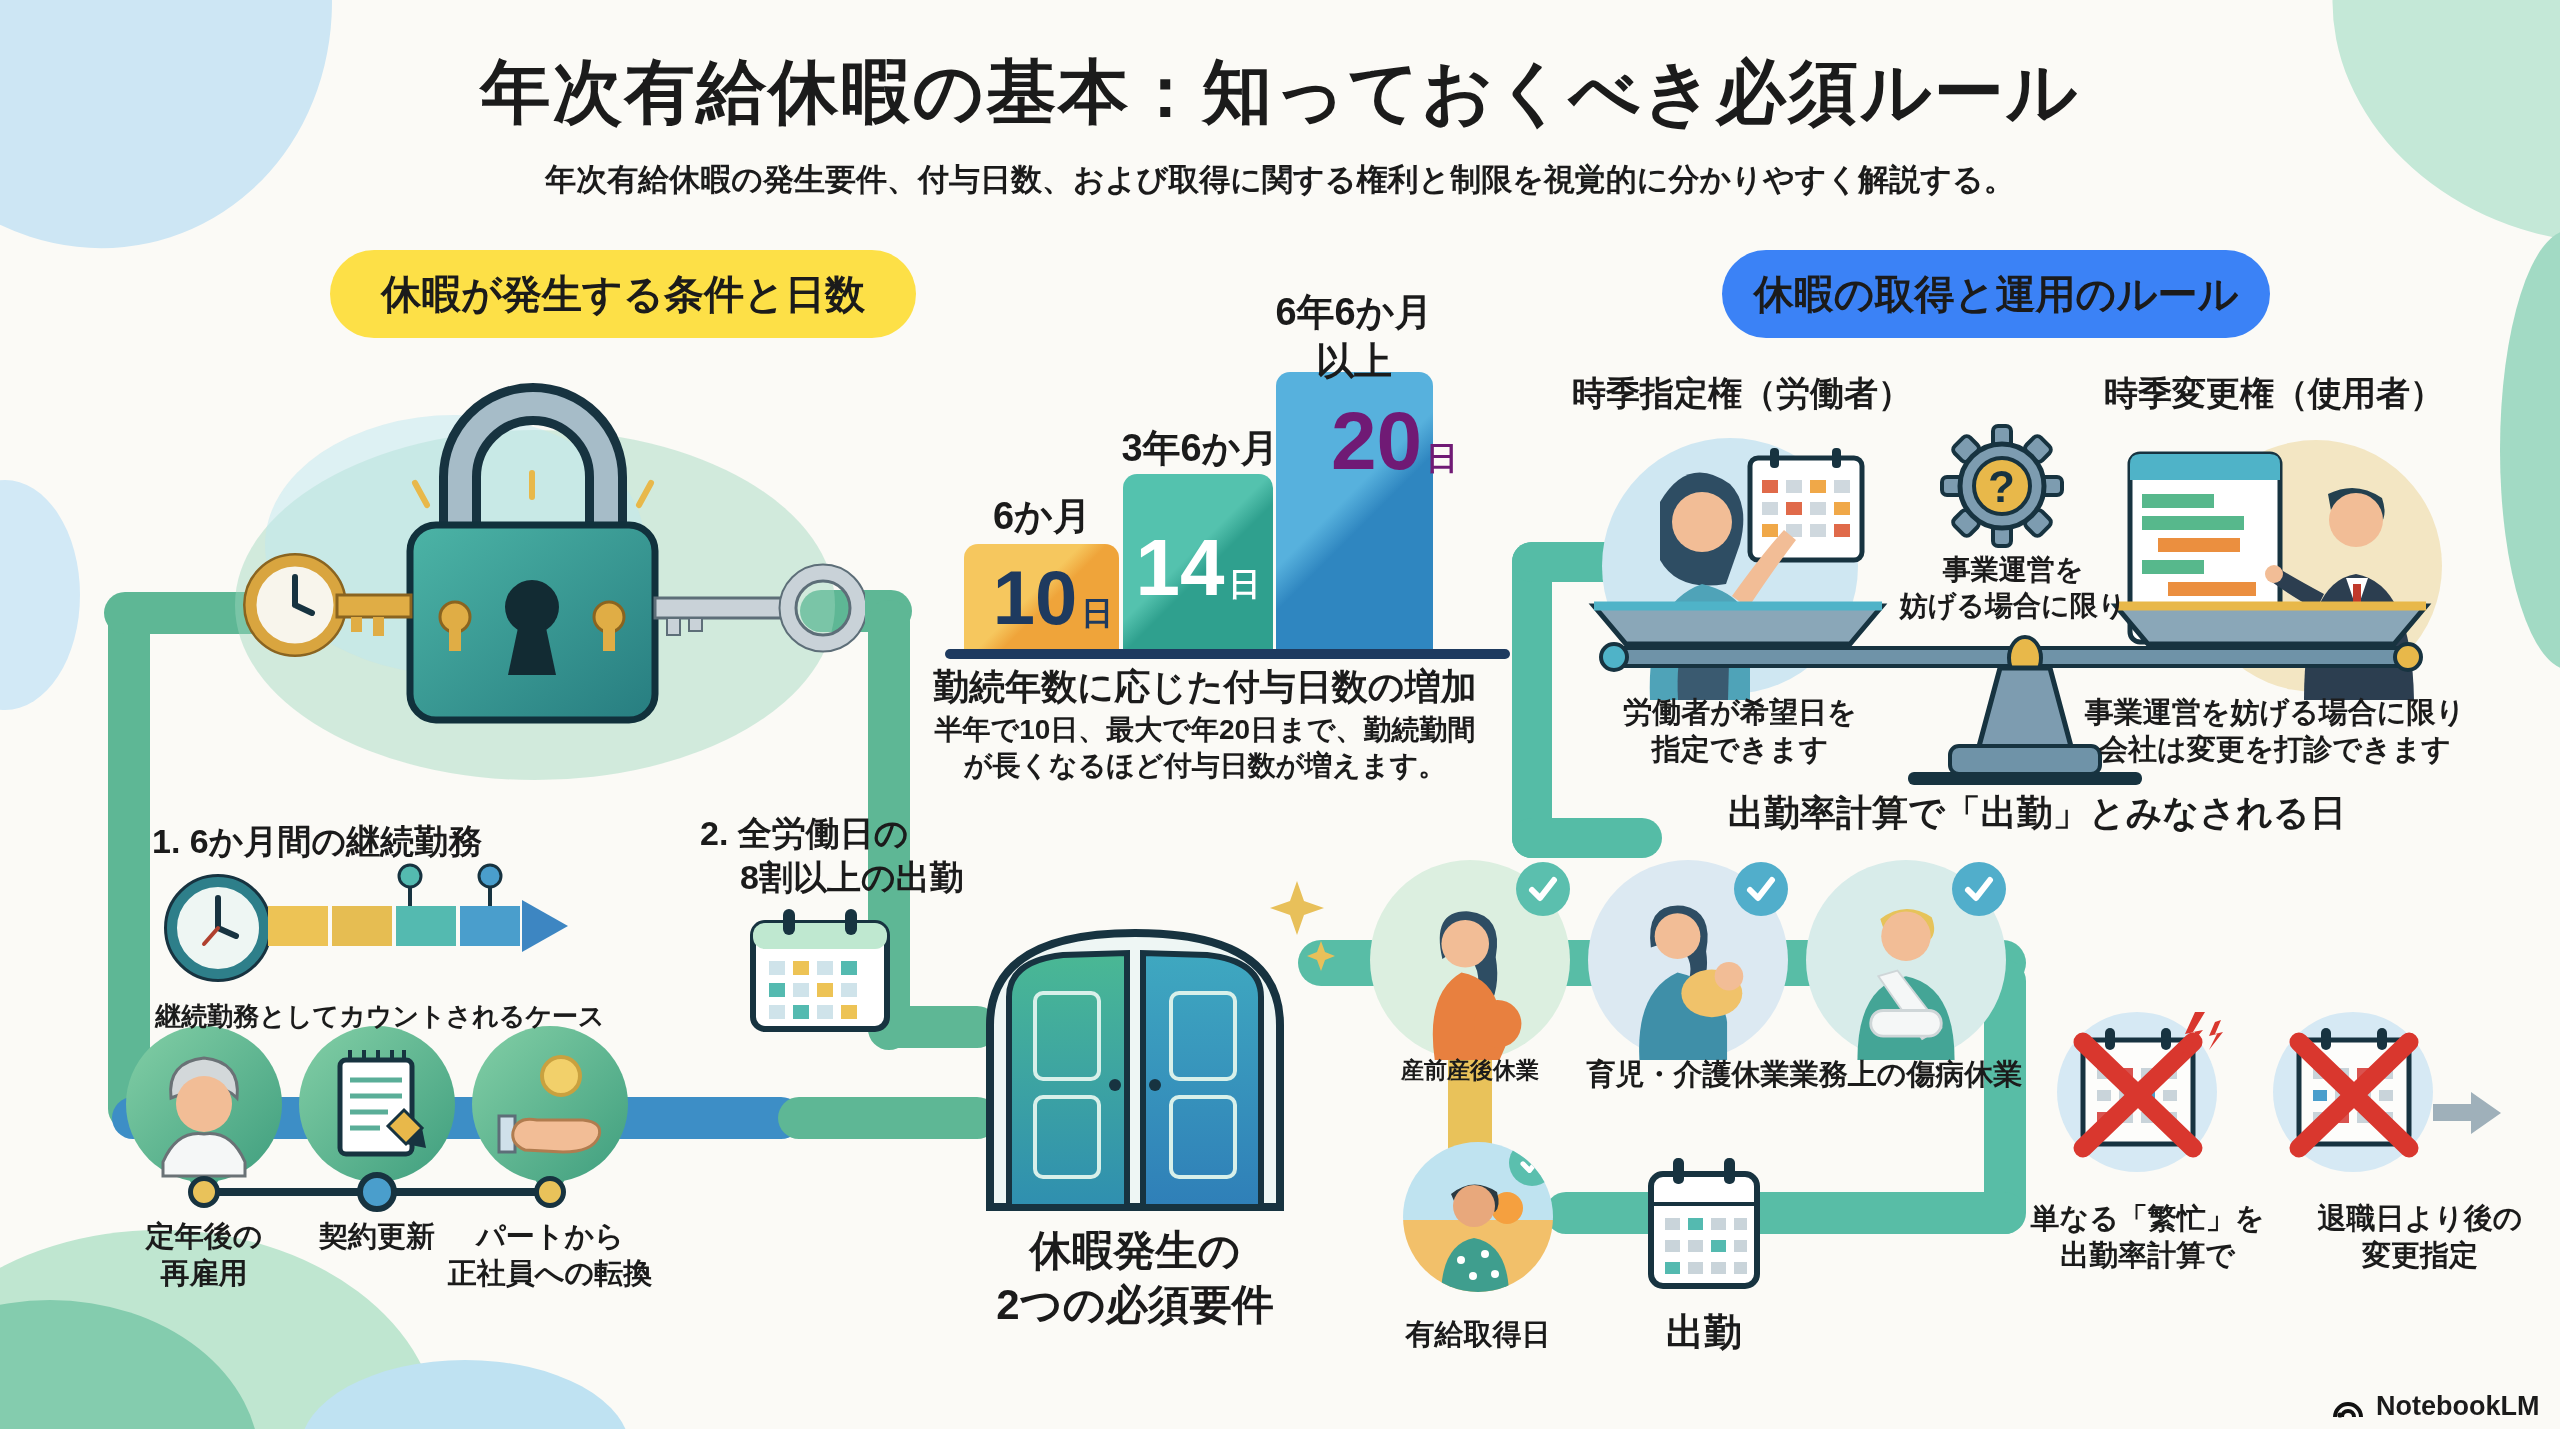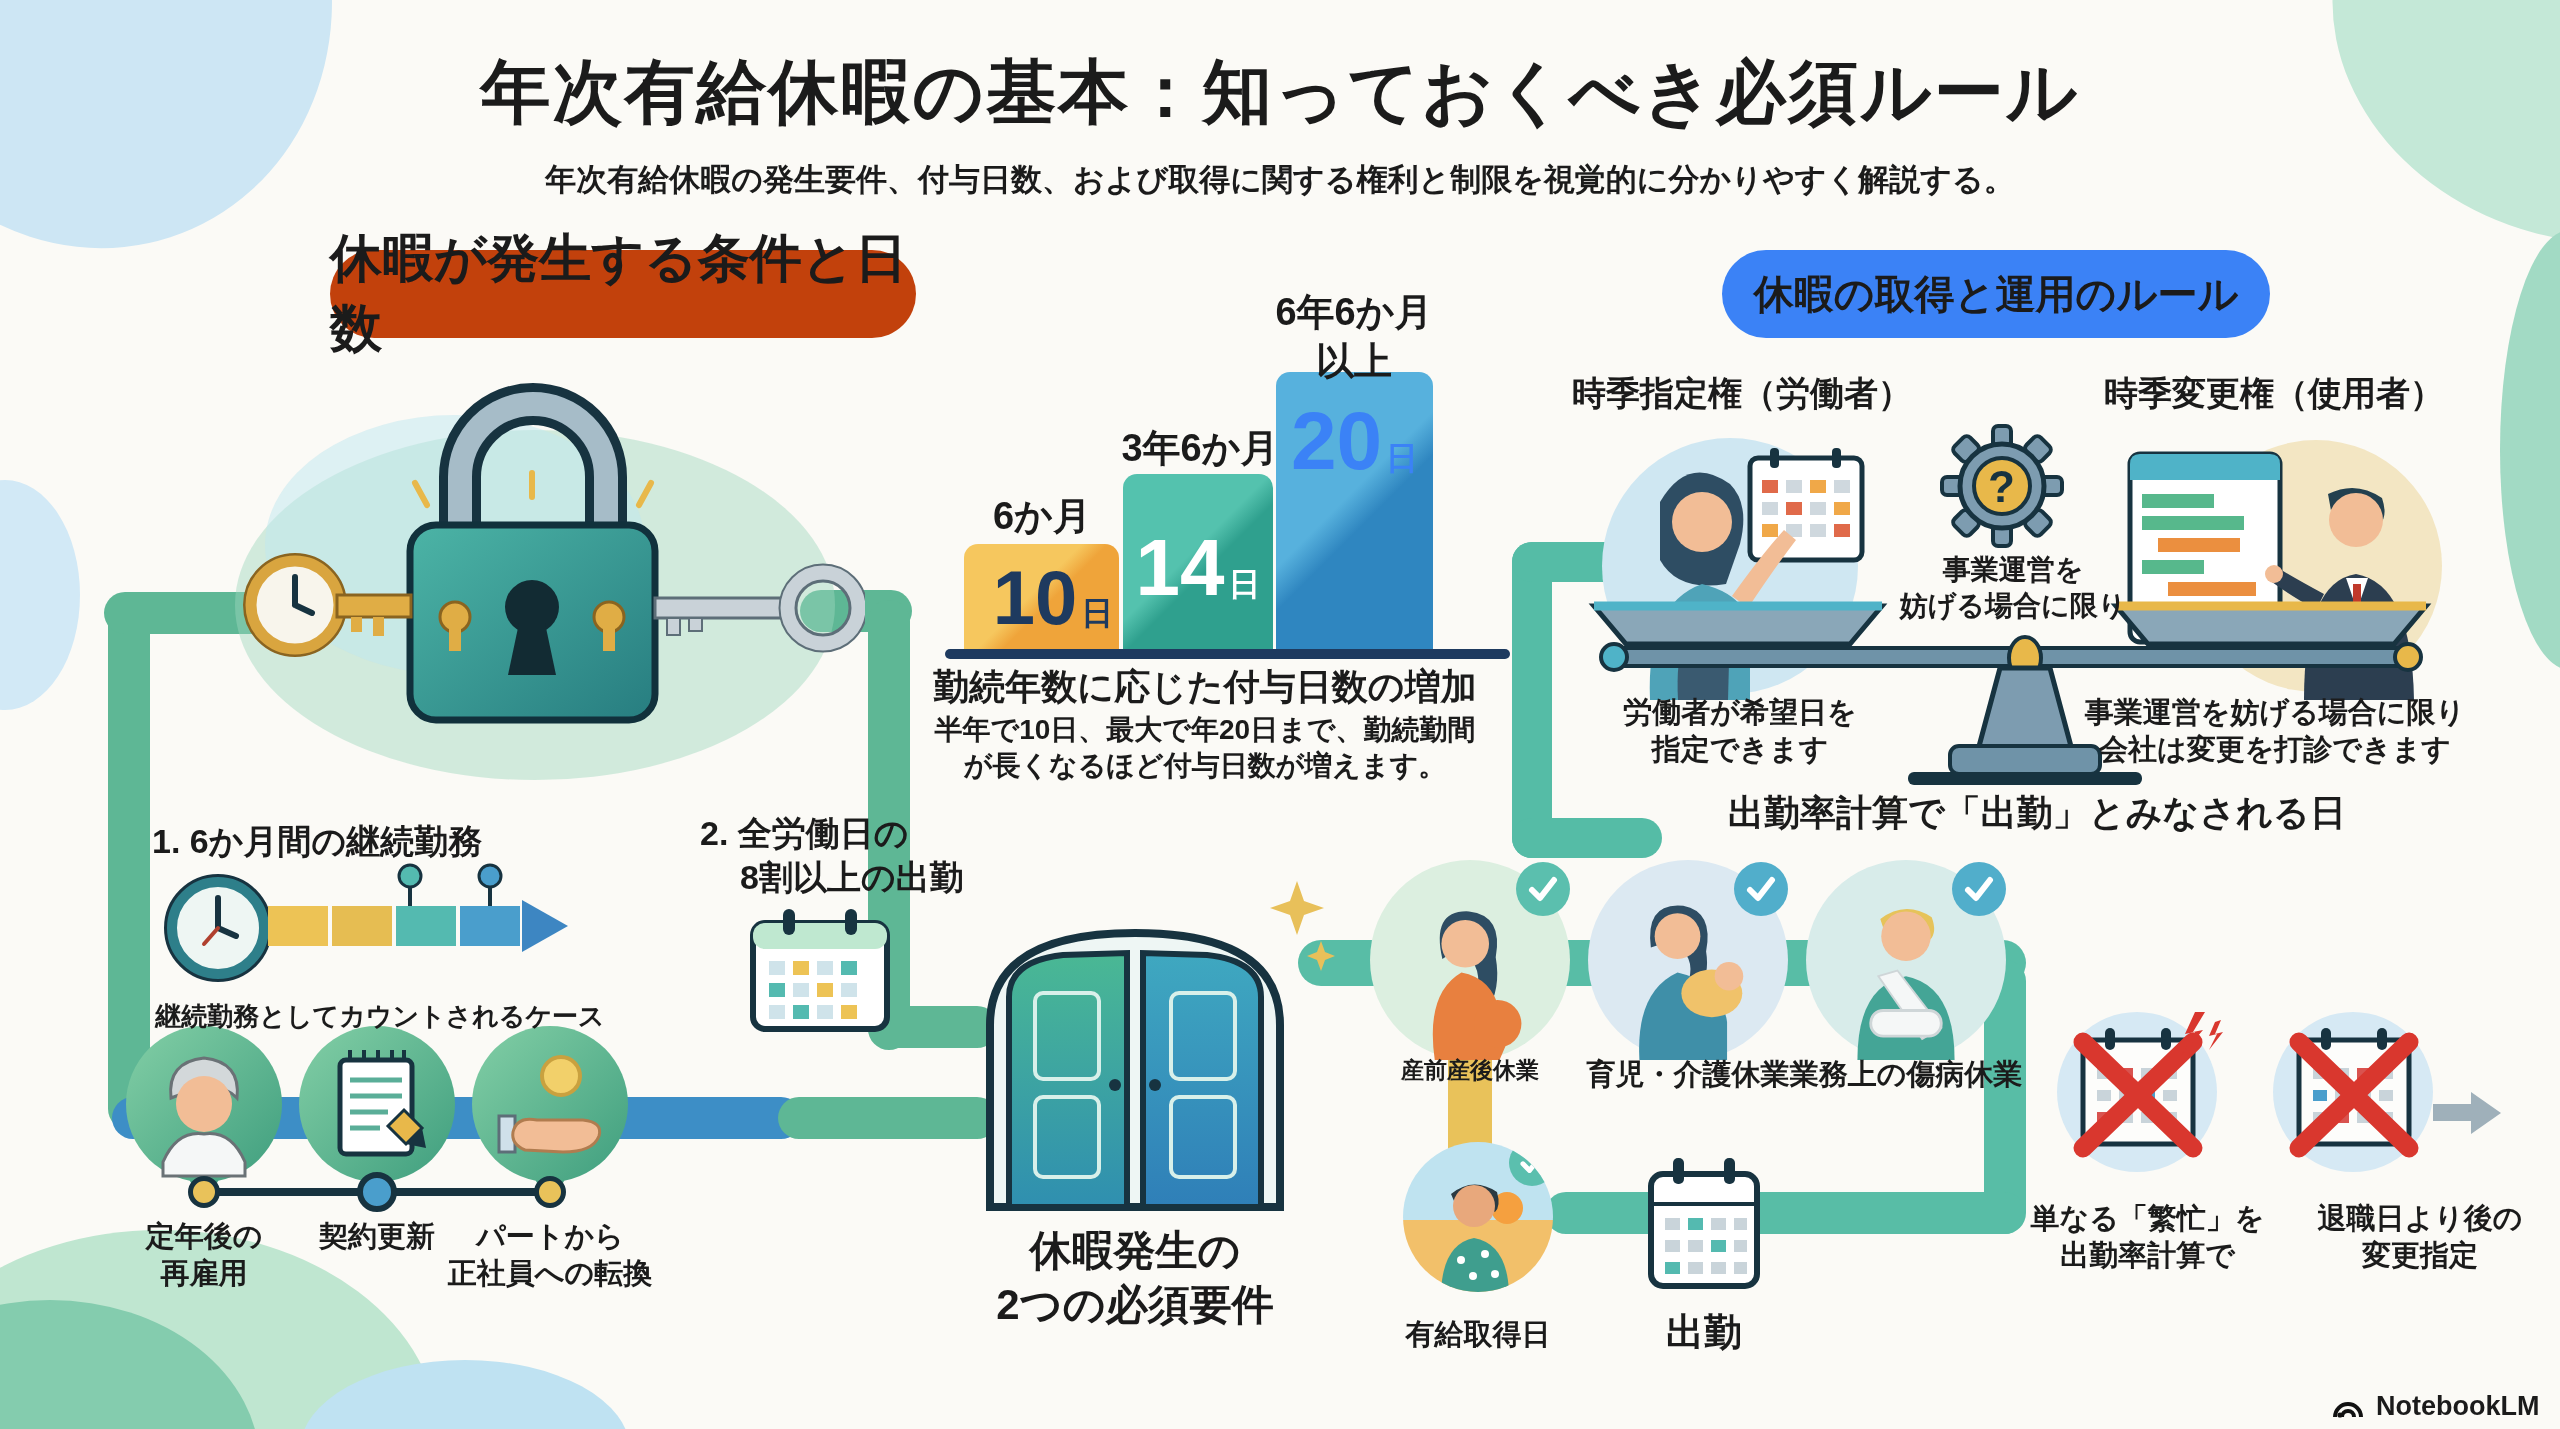--- a/index.html
+++ b/index.html
@@ -31,21 +31,21 @@
   <div class="blob" style="left:-70px;top:480px;width:150px;height:230px;background:#d2e9f6;"></div>
   <div class="blob" style="left:-120px;top:1230px;width:560px;height:420px;background:#bfe6d0;"></div>
   <div class="blob" style="left:-160px;top:1300px;width:420px;height:330px;background:#84ccae;"></div>
   <div class="blob" style="left:300px;top:1360px;width:330px;height:180px;background:#bfe2f2;"></div>
   <div class="blob" style="left:2330px;top:-200px;width:520px;height:440px;background:#c4e8d7;transform:rotate(15deg);"></div>
   <div class="blob" style="left:2500px;top:230px;width:140px;height:440px;background:#a2dac4;"></div>
 
   <div class="t" style="left:0;top:48px;width:2560px;font-size:70px;letter-spacing:2px;">年次有給休暇の基本：知っておくべき必須ルール</div>
   <div class="t" style="left:0;top:160px;width:2560px;font-size:31px;">年次有給休暇の発生要件、付与日数、および取得に関する権利と制限を視覚的に分かりやすく解説する。</div>
 
-  <div class="badge" style="left:330px;top:250px;width:586px;height:88px;background:#c2410c;font-size:52px;">
+  <div class="badge" style="left:330px;top:250px;width:586px;height:88px;background:#fde047;font-size:40px;">
     <span>休暇が発生する条件と日数</span>
   </div>
   <div class="badge" style="left:1722px;top:250px;width:548px;height:88px;background:#3b82f6;font-size:40px;">
     <span>休暇の取得と運用のルール</span>
   </div>
 
   <div class="fl" style="left:108px;top:600px;width:42px;height:530px;background:#5eb795;border-radius:21px;"></div>
   <div class="fl" style="left:104px;top:592px;width:175px;height:42px;background:#5eb795;border-radius:21px;"></div>
   <div class="fl" style="left:112px;top:1097px;width:690px;height:42px;background:#3d8ec6;border-radius:21px;"></div>
   <div class="fl" style="left:778px;top:1097px;width:220px;height:42px;background:#5eb795;border-radius:21px;"></div>
@@ -105,21 +105,21 @@
   <div class="bar" style="left:964px;top:544px;width:155px;height:107px;background:linear-gradient(135deg,#f6c75e 45%,#efa43a 55%);"></div>
   <div class="bar" style="left:1123px;top:474px;width:150px;height:177px;background:linear-gradient(135deg,#54c2ae 45%,#2fa08e 55%);"></div>
   <div class="bar" style="left:1276px;top:372px;width:157px;height:279px;background:linear-gradient(135deg,#57b1dd 45%,#2f86c0 55%);"></div>
 
   <div class="barnum" style="left:964px;top:560px;width:178px;color:#1e3a5f;">
     <span class="num" style="font-size:76px;">10</span><span class="unit">日</span>
   </div>
   <div class="barnum" style="left:1123px;top:528px;width:150px;color:#ffffff;">
     <span class="num" style="font-size:80px;">14</span><span class="unit">日</span>
   </div>
-  <div class="barnum" style="left:1276px;top:400px;width:157px;color:#3b82f6;">
+  <div class="barnum" style="left:1276px;top:400px;width:157px;color:#701a75;padding-left:40px;">
     <span class="num" style="font-size:82px;">20</span><span class="unit">日</span>
   </div>
 
   <div class="abs" style="left:945px;top:649px;width:565px;height:10px;background:#1e3a5f;border-radius:5px;z-index:3;"></div>
 
   <div class="t" style="left:905px;top:664px;width:600px;font-size:36px;">勤続年数に応じた付与日数の増加</div>
   <div class="t" style="left:880px;top:712px;width:650px;font-size:28px;">
     <span class="ln">半年で10日、最大で年20日まで、勤続勤間</span>
     <span class="ln">が長くなるほど付与日数が増えます。</span>
   </div>

